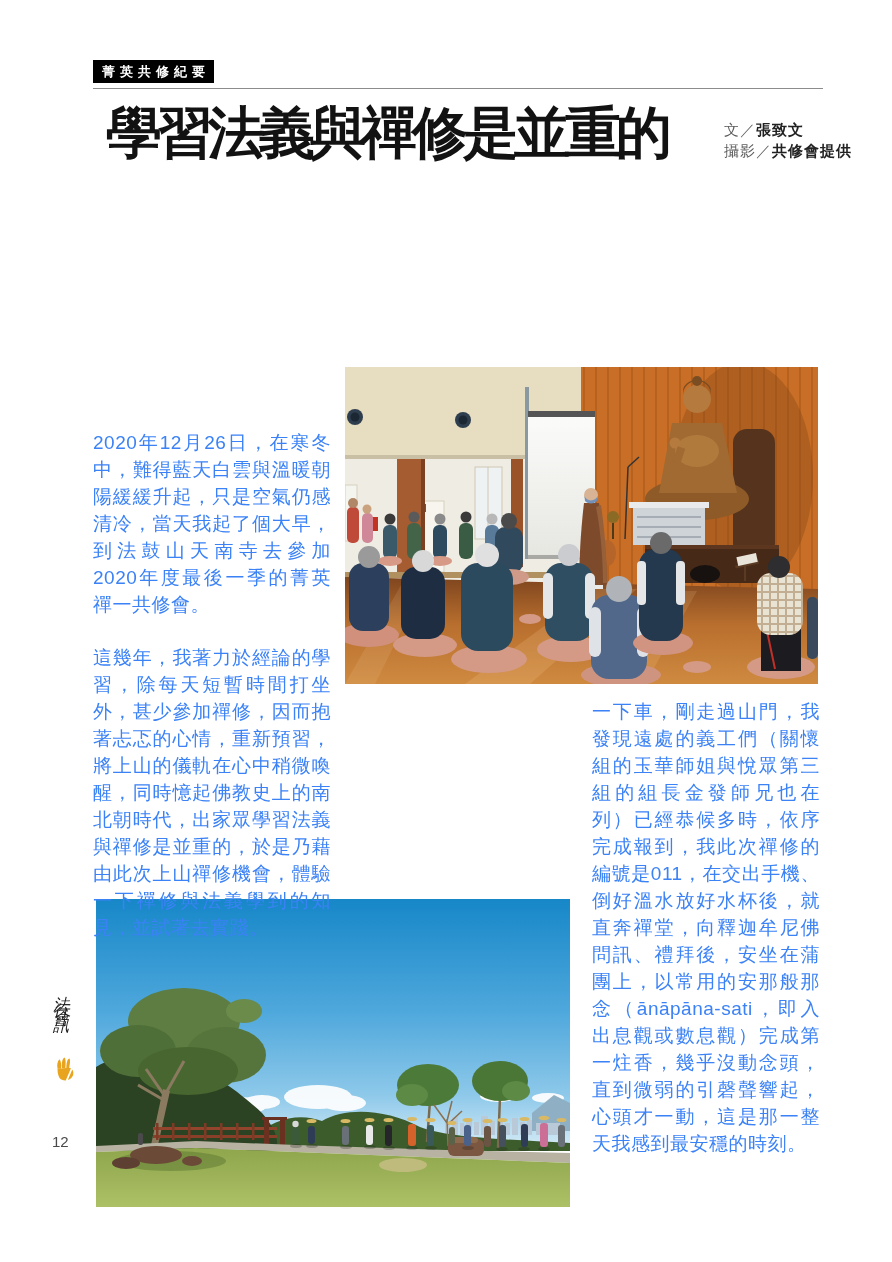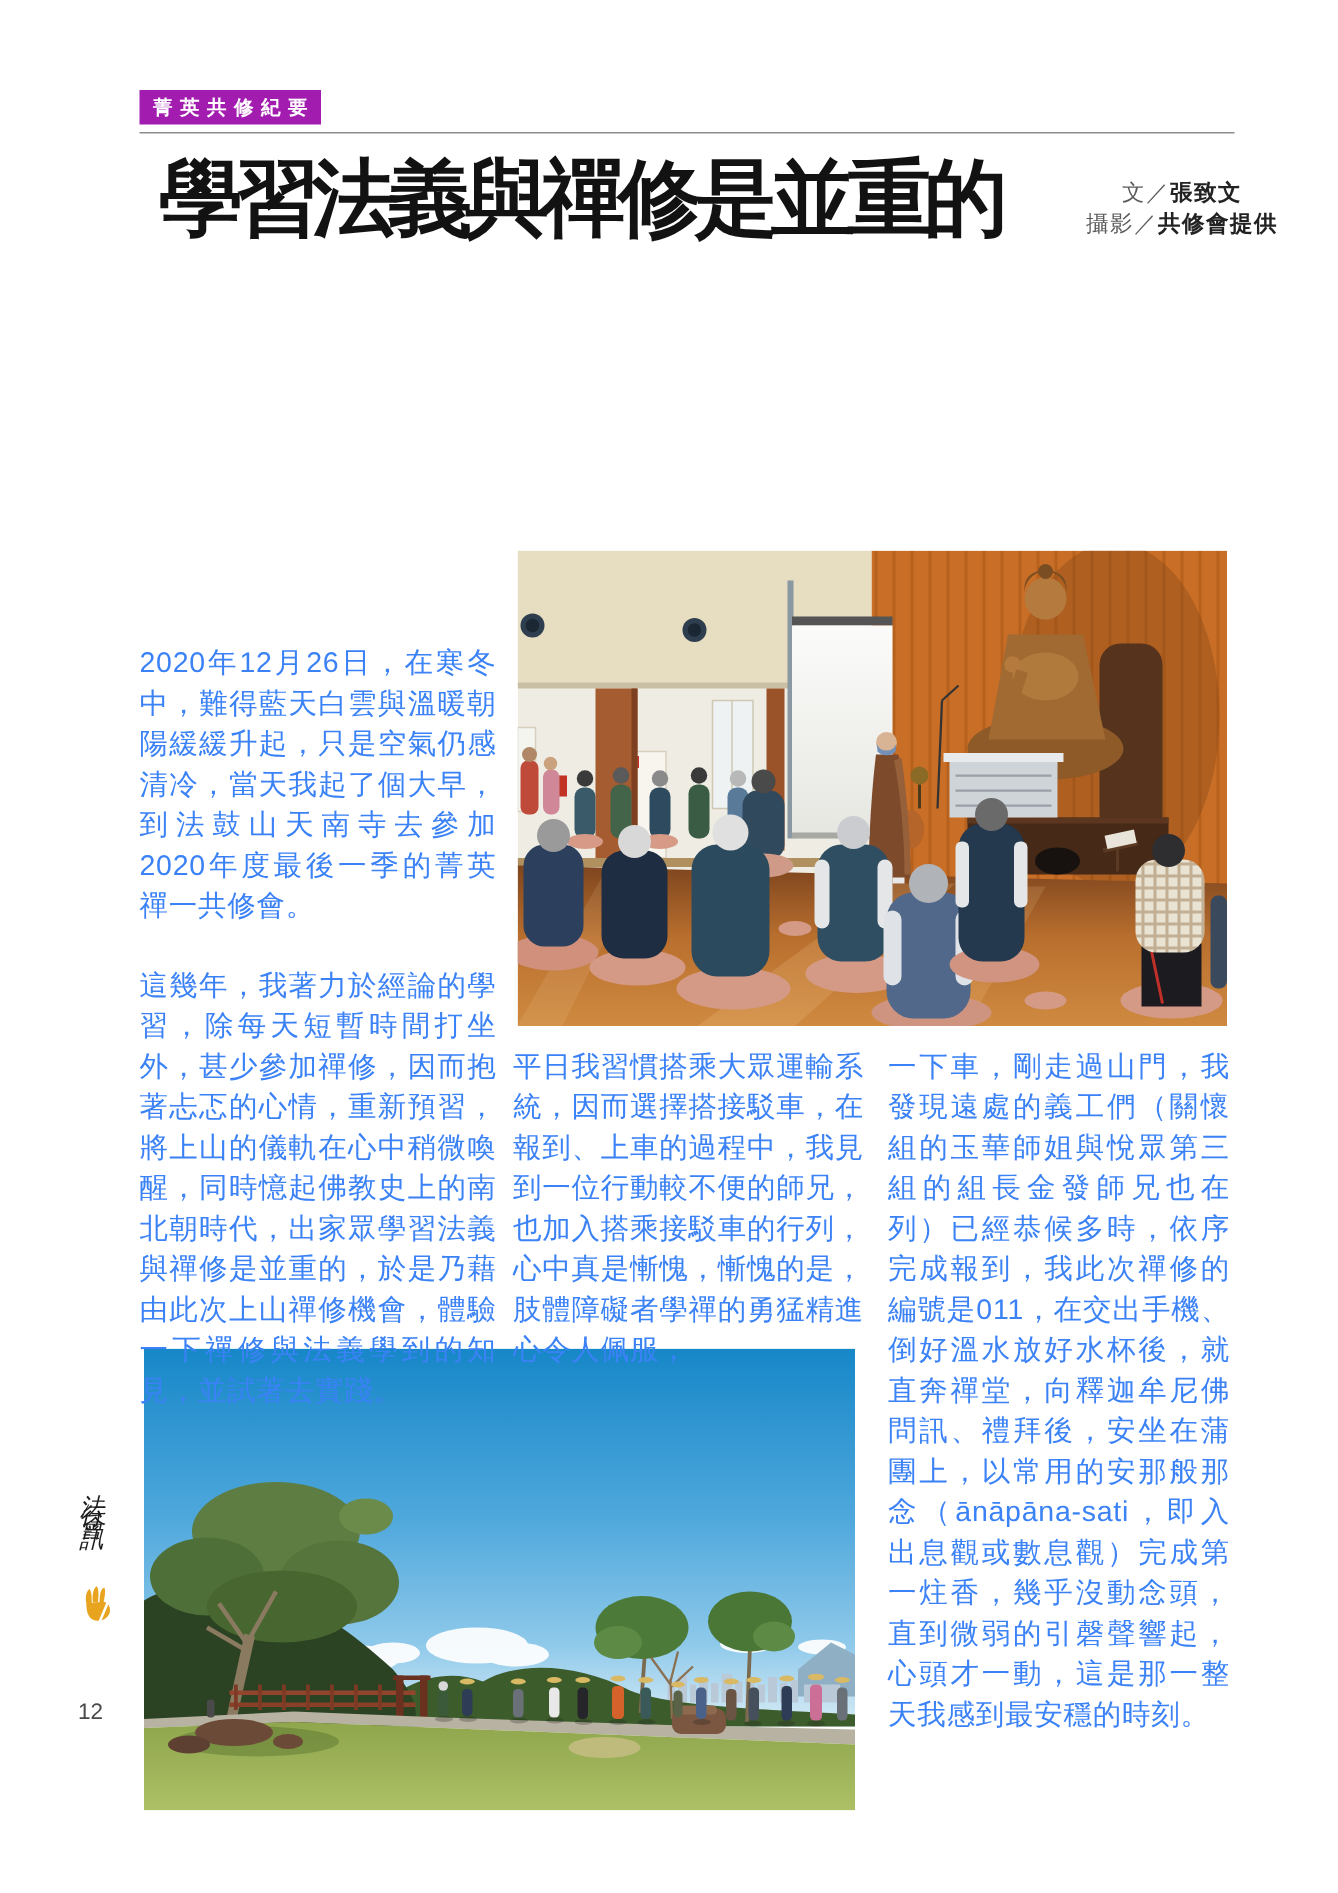--- a/index.html
+++ b/index.html
@@ -10,35 +10,35 @@
   }
   .spine-label {
     position:absolute; left:50px; top:983px; height:90px;
     writing-mode:vertical-rl; text-orientation:upright;
     font-family:"DejaVu Serif", serif; font-style:italic;
     font-size:16px; letter-spacing:7px; color:#1c1c1c;
   }
   .logo { position:absolute; left:55px; top:1056px; width:22px; height:27px; }
   .page-number { position:absolute; left:52px; top:1133px; font-size:15px; color:#4a4a4a; }
   .section-tag {
-    position:absolute; left:93px; top:60px; background:#a21caf; color:#ffffff;
+    position:absolute; left:93px; top:60px; background:#000000; color:#ffffff;
     font-size:13px; font-weight:bold; letter-spacing:5px; padding:5px 4px 5px 9px; line-height:1;
   }
   .head-rule { position:absolute; left:93px; top:88px; width:730px; height:1px; background:#8c8c8c; }
   .main-title {
     position:absolute; left:90px; top:100px; width:600px;
     font-family:"Liberation Serif", serif; font-weight:700;
     font-size:56px; letter-spacing:-5px; color:#121212; line-height:1.2; white-space:nowrap;margin-left:16px;
   }
   .sub-title {
     position:absolute; left:92px; top:186px;
     font-family:"Liberation Serif", serif; font-weight:600;
     font-size:26px; letter-spacing:0; color:#1b1b1b; white-space:nowrap;
   }
-  .byline { position:absolute; right:40px; top:119px; text-align:center; font-size:15px; line-height:21px;font-family:Liberation Serif, serif; }
+  .byline { position:absolute; right:40px; top:119px; text-align:left; font-size:15px; line-height:21px; }
   .byline .role { color:#5c5c5c; font-weight:normal; letter-spacing:1px; }
   .byline .name { color:#222222; font-weight:bold; letter-spacing:1px; }
   .col {
     position:absolute; font-size:19px; line-height:27px; letter-spacing:0.5px;
     color:#3b82f6; text-align:justify;
   }
   .col p { margin:0 0 26px 0; }
   .col-1 { left:93px;  top:429px; width:238px; }
   .col-2 { left:342px; top:698px; width:234px; }
   .col-3 { left:592px; top:698px; width:228px; }
@@ -377,20 +377,17 @@
           <ellipse cx="448" cy="250" rx="6" ry="2"></ellipse>
         </g>
       </g>
     </svg>
   </div>
 
   <div class="col col-1">
     <p>2020年12月26日，在寒冬中，難得藍天白雲與溫暖朝陽緩緩升起，只是空氣仍感清冷，當天我起了個大早，到法鼓山天南寺去參加2020年度最後一季的菁英禪一共修會。</p>
     <p>這幾年，我著力於經論的學習，除每天短暫時間打坐外，甚少參加禪修，因而抱著忐忑的心情，重新預習，將上山的儀軌在心中稍微喚醒，同時憶起佛教史上的南北朝時代，出家眾學習法義與禪修是並重的，於是乃藉由此次上山禪修機會，體驗一下禪修與法義學到的知見，並試著去實踐。</p>
   </div>
-  <div class="col col-2">
-    <p>平日我習慣搭乘大眾運輸系統，因而選擇搭接駁車，在報到、上車的過程中，我見到一位行動較不便的師兄，也加入搭乘接駁車的行列，心中真是慚愧，慚愧的是，肢體障礙者學禪的勇猛精進心令人佩服，</p>
-  </div>
   <div class="col col-3">
     <p>一下車，剛走過山門，我發現遠處的義工們（關懷組的玉華師姐與悅眾第三組的組長金發師兄也在列）已經恭候多時，依序完成報到，我此次禪修的編號是011，在交出手機、倒好溫水放好水杯後，就直奔禪堂，向釋迦牟尼佛問訊、禮拜後，安坐在蒲團上，以常用的安那般那念（ānāpāna-sati，即入出息觀或數息觀）完成第一炷香，幾乎沒動念頭，直到微弱的引磬聲響起，心頭才一動，這是那一整天我感到最安穩的時刻。</p>
   </div>
 
 </div>
 
 </body></html>

